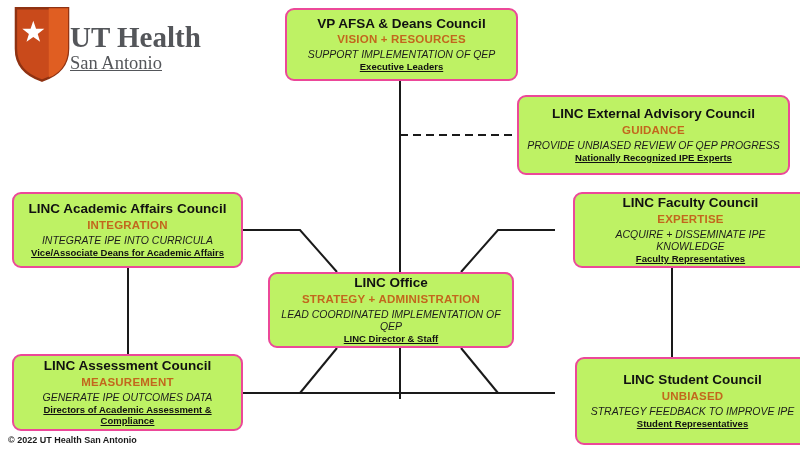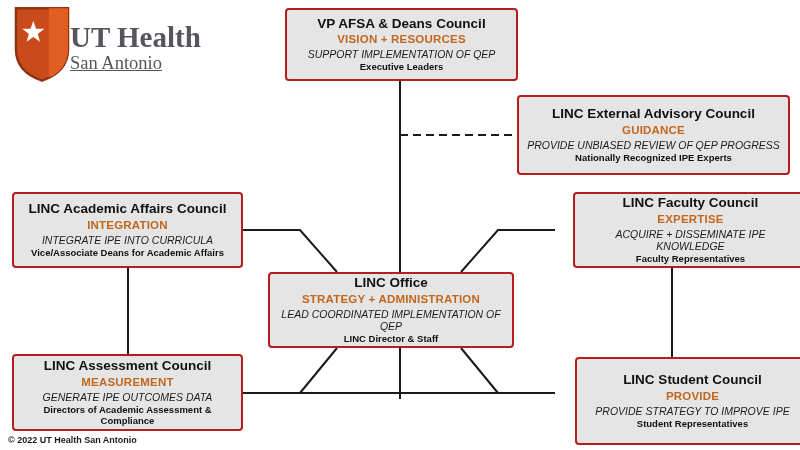--- a/index.html
+++ b/index.html
@@ -6,29 +6,29 @@
   * { margin:0; padding:0; box-sizing:border-box; }
   html,body { background:#ffffff; }
   body { font-family:"Liberation Sans", sans-serif; }
   .canvas { position:relative; width:800px; height:450px; background:#ffffff; overflow:hidden; }
 
   .connector-layer { position:absolute; left:0; top:0; width:800px; height:450px; z-index:1; }
   .connector-layer path { stroke:#1a1a1a; stroke-width:2; fill:none; }
   .connector-layer path.dashed { stroke-dasharray:8 5; stroke-width:2.2; }
 
   .org-box {
-    position:absolute; z-index:2; background:#e5e5e5;
-    border:2px solid #b91c1c; border-radius:4px;
+    position:absolute; z-index:2; background:#bef264;
+    border:2px solid #ec4899; border-radius:9px;
     display:flex; flex-direction:column; align-items:center; justify-content:center;
     gap:2px; padding:4px 6px; text-align:center;
   }
   .box-title   { font-size:13.5px; font-weight:bold; color:#111111; line-height:1.15; }
   .box-keyword { font-size:11.5px; font-weight:bold; color:var(--accent,#C2671D); letter-spacing:.2px; line-height:1.15; }
   .box-desc    { font-size:10.5px; font-style:italic; font-weight:500; color:#1c1c1c; line-height:1.15; }
-  .box-members { font-size:9.5px;  font-weight:bold; color:#111111; line-height:1.15; }
+  .box-members { font-size:9.5px;  font-weight:bold; color:#111111; line-height:1.15;text-decoration:underline; }
 
   .logo { position:absolute; left:14px; top:6px; display:flex; gap:0; z-index:3; }
   .brand { padding-top:16px; font-family:"Liberation Serif", serif; color:#54565A; }
   .brand-name { font-size:29px; font-weight:bold; line-height:1.05; }
   .brand-city { font-size:18.5px; font-weight:normal; line-height:1.25;text-decoration:underline; }
   .program {
     position:absolute; left:80px; top:92px; z-index:3;
     font-family:"Liberation Serif", serif; font-size:20.5px; line-height:1.25;
     color:var(--rust,#B75B20);
   }
@@ -102,20 +102,20 @@
 
   <div class="org-box" style="left:12px;top:354px;width:231px;height:77px;">
     <div class="box-title">LINC Assessment Council</div>
     <div class="box-keyword">MEASUREMENT</div>
     <div class="box-desc">GENERATE IPE OUTCOMES DATA</div>
     <div class="box-members">Directors of Academic Assessment &amp; Compliance</div>
   </div>
 
   <div class="org-box" style="left:575px;top:357px;width:235px;height:88px;">
     <div class="box-title">LINC Student Council</div>
-    <div class="box-keyword">PROVIDE</div>
-    <div class="box-desc">PROVIDE STRATEGY TO IMPROVE IPE</div>
+    <div class="box-keyword">UNBIASED</div>
+    <div class="box-desc">STRATEGY FEEDBACK TO IMPROVE IPE</div>
     <div class="box-members">Student Representatives</div>
   </div>
 
   <div class="copyright">© 2022 UT Health San Antonio</div>
 
 </div>
 
 </body></html>

